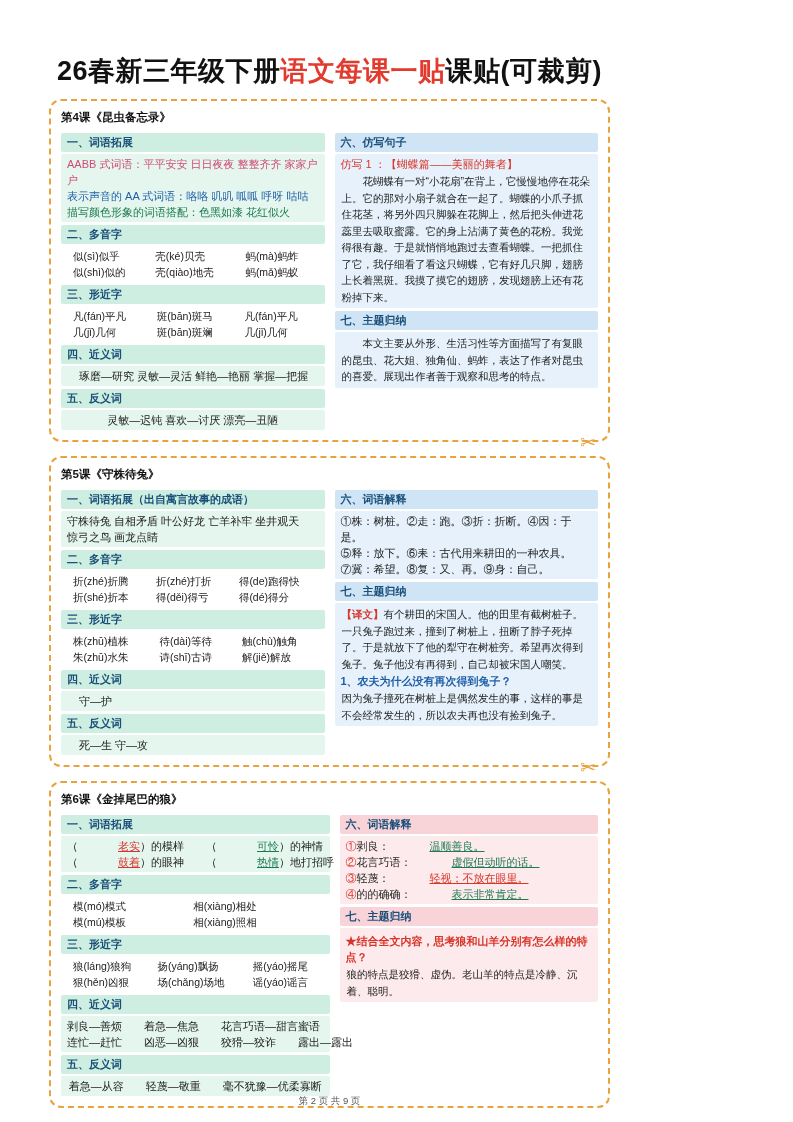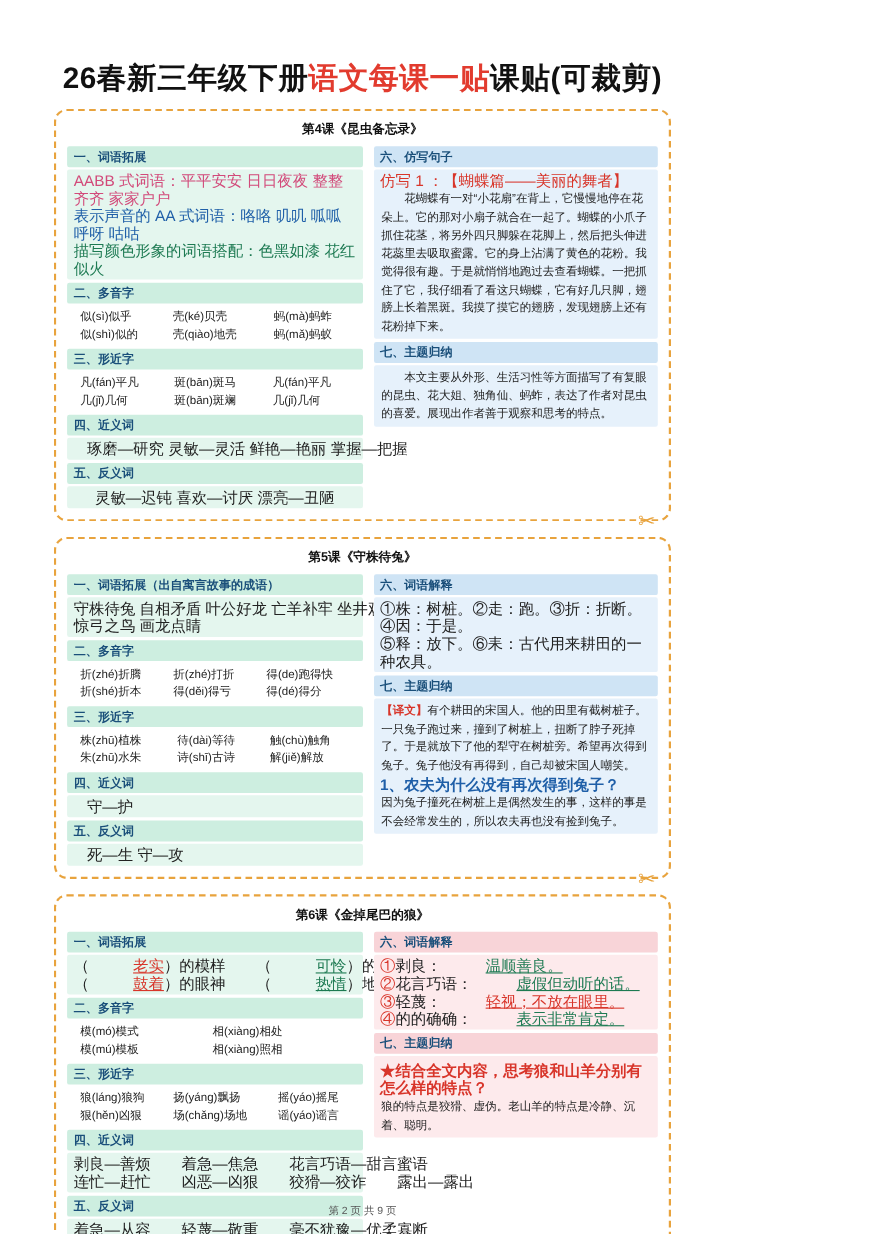--- a/index.html
+++ b/index.html
@@ -28,21 +28,20 @@
   
   .card {
     position: relative;
     margin: 0 34px 14px 34px;
     border: 2px dashed #e8a33d;
     border-radius: 12px;
     padding: 6px 10px 10px 10px;
     background: #fff;
   }
   .card-title {
-    text-align: center;
     font-size: 11.5px;
     font-weight: bold;
     color: #111;
     padding: 3px 0 5px 0;
   }
   .cols { display: flex; gap: 10px; align-items: flex-start; }
   .col { width: 50%; }
 
   
   .bar {
@@ -60,21 +59,21 @@
   .band {
     border-radius: 2px;
     padding: 2px 4px;
   }
   .band.green { background: #e4f6ee; }
   .band.blue  { background: #e6f1fb; }
   .band.pink  { background: #fdeaec; }
   .band.plain { background: transparent; }
 
   .row {
-    font-size: 14px;
+    font-size: 11px;
     line-height: 16px;
     white-space: nowrap;
     padding: 0 2px;
   }
   .row.wrap { white-space: normal; }
   .center { text-align: center; }
   .indent { padding-left: 14px; }
 
   
   .t-red    { color: #d8352a; }
@@ -256,20 +255,21 @@
         <div class="band green">
           <div class="row indent">死—生    守—攻</div>
         </div>
       </div>
 
       <div class="col">
         <div class="bar blue">六、词语解释</div>
         <div class="band blue">
           <div class="row wrap">①株：树桩。②走：跑。③折：折断。④因：于是。</div>
           <div class="row wrap">⑤释：放下。⑥耒：古代用来耕田的一种农具。</div>
+          <div class="row wrap">⑦冀：希望。⑧复：又、再。⑨身：自己。</div>
         </div>
 
         <div class="bar blue">七、主题归纳</div>
         <div class="band blue">
           <div class="para noind t-dark"><span class="t-red b">【译文】</span><span>有个耕田的宋国人。他的田里有截树桩子。一只兔子跑过来，撞到了树桩上，扭断了脖子死掉了。于是就放下了他的犁守在树桩旁。希望再次得到兔子。兔子他没有再得到，自己却被宋国人嘲笑。</span></div>
           <div class="row wrap t-blue b">1、农夫为什么没有再次得到兔子？</div>
           <div class="para noind t-dark">因为兔子撞死在树桩上是偶然发生的事，这样的事是不会经常发生的，所以农夫再也没有捡到兔子。</div>
         </div>
       </div>
     </div>

